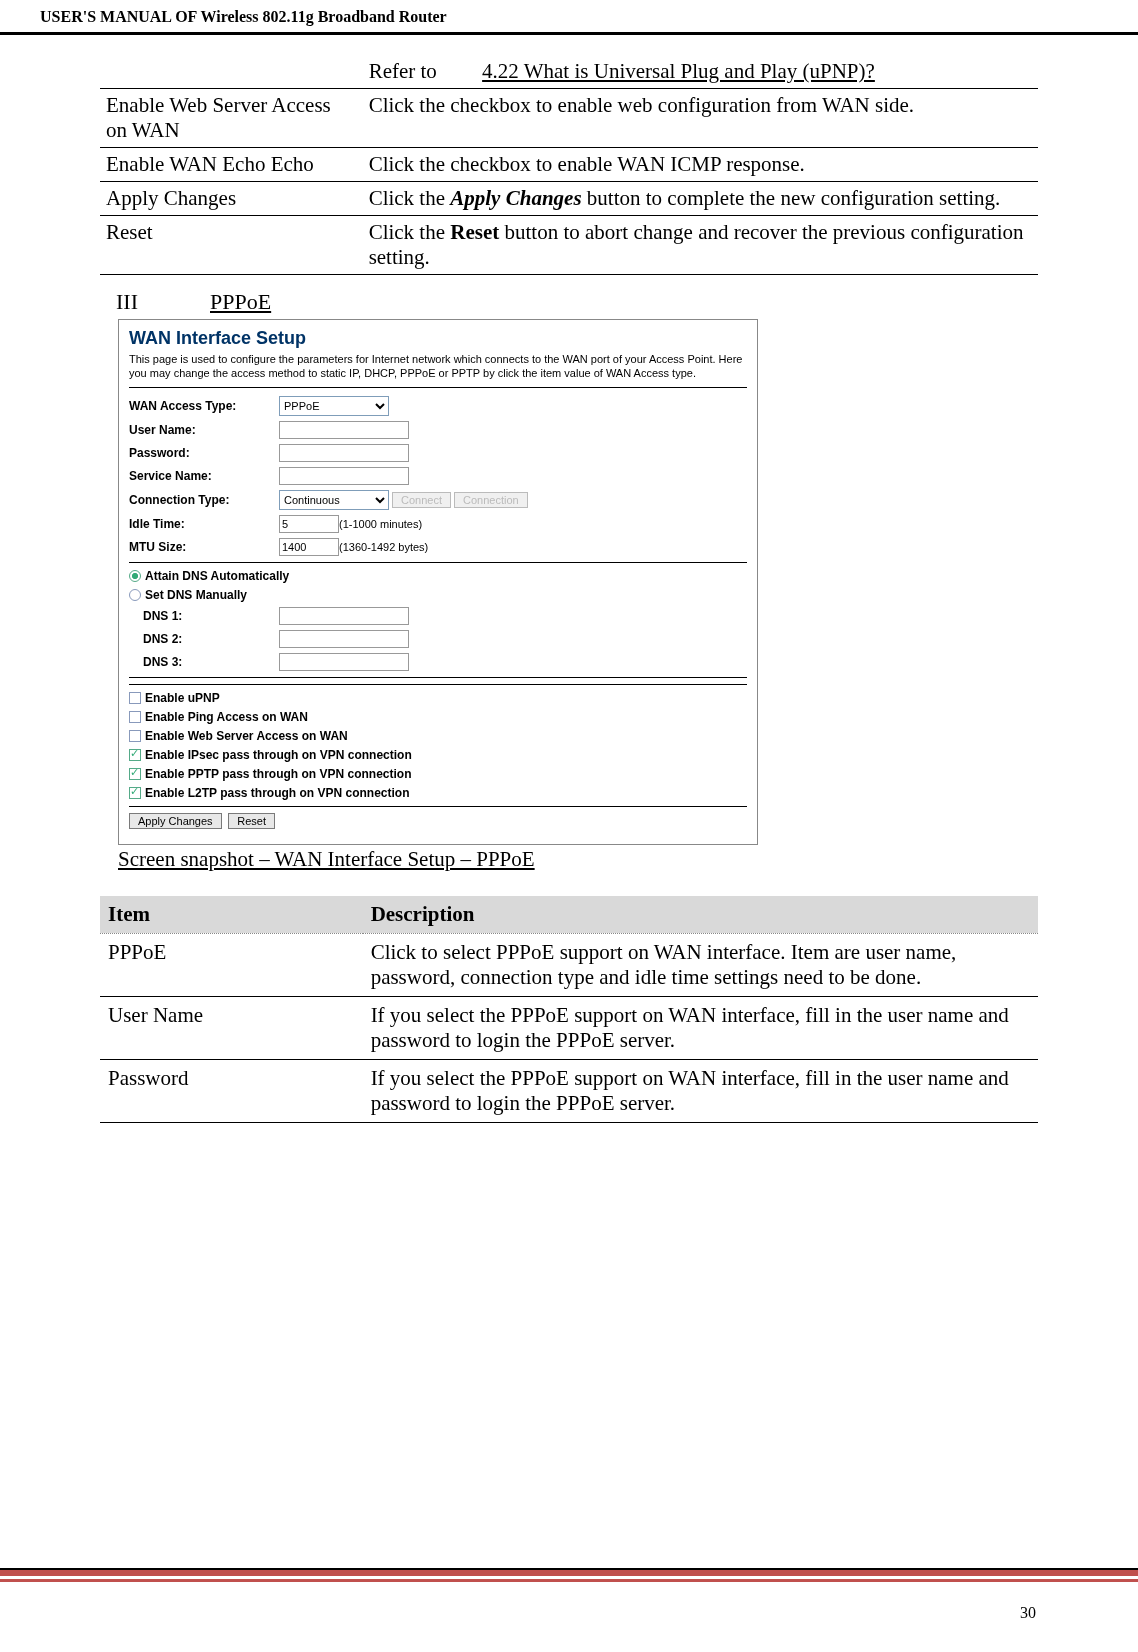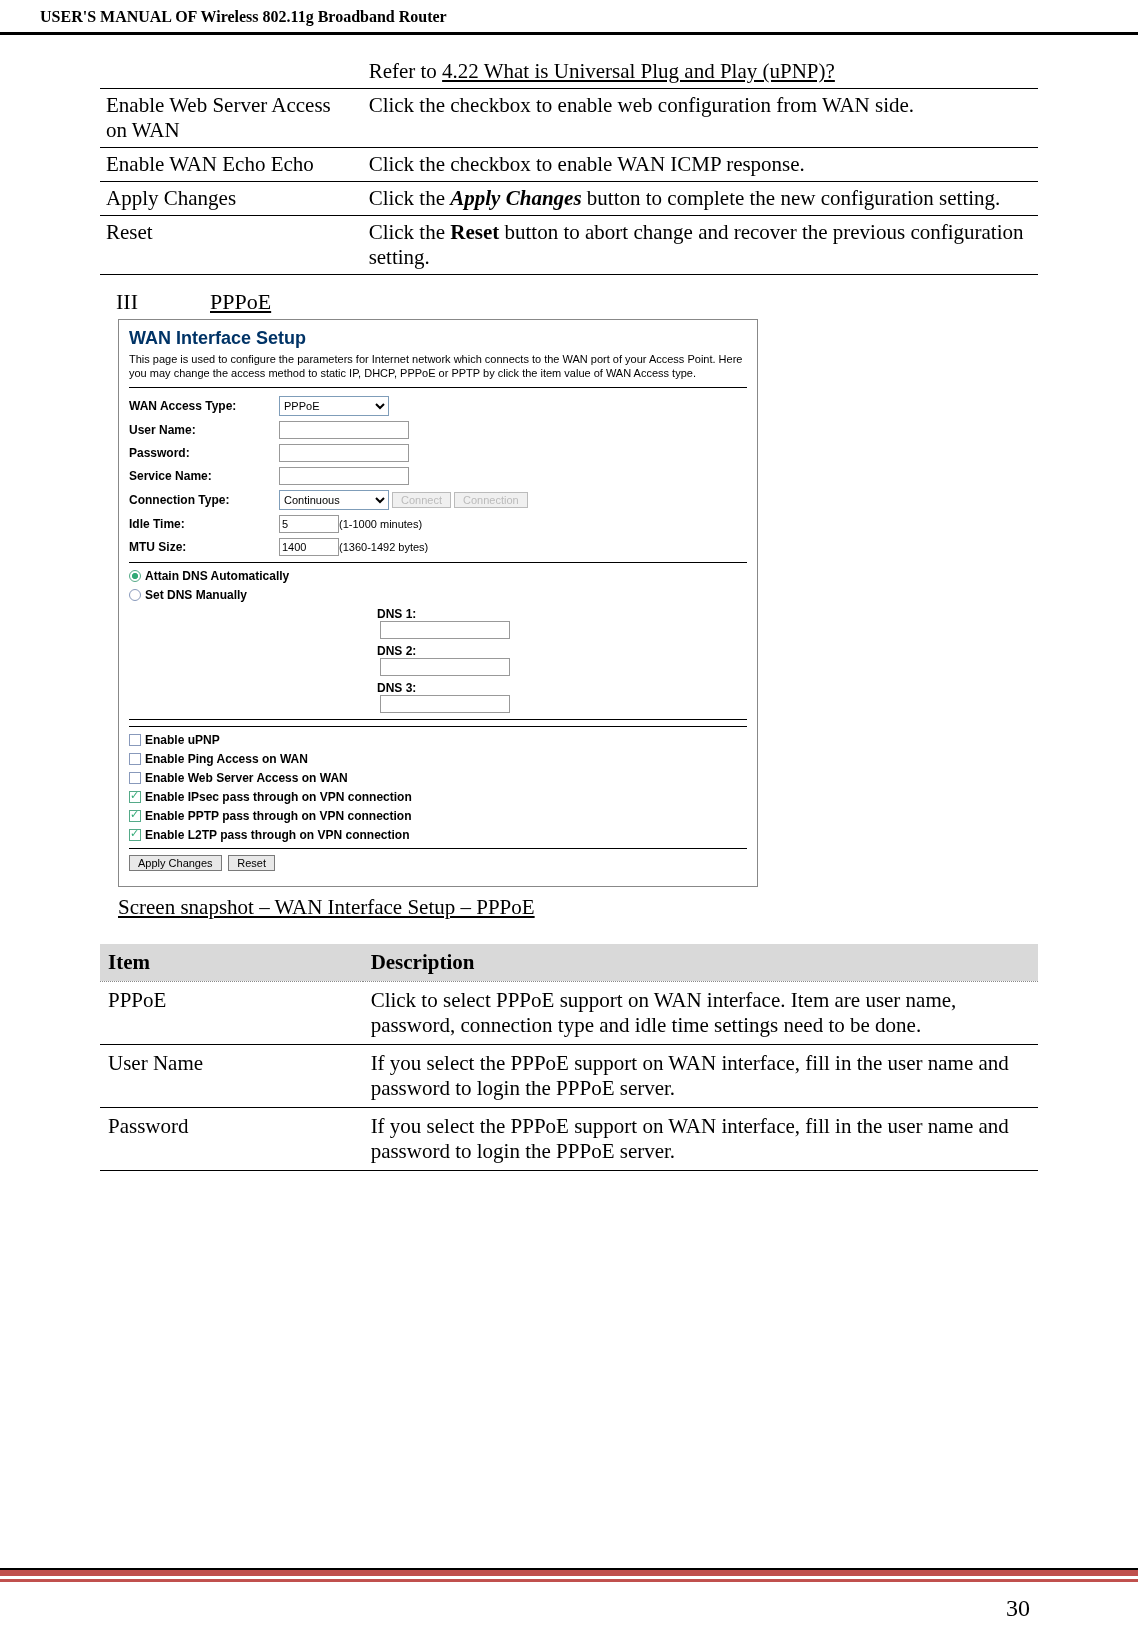--- a/index.html
+++ b/index.html
@@ -3,49 +3,49 @@
 <meta charset="utf-8">
 <style>
 * { box-sizing: border-box; margin: 0; padding: 0; }
 body { font-family: "Times New Roman", serif; width: 1138px; height: 1652px; background: #fff; position: relative; }
 .header-bar { font-size: 16px; font-weight: bold; padding: 8px 40px 6px; border-bottom: 3px solid #000; }
 .content { padding: 20px 100px 0 100px; }
 .main-table { width: 100%; border-collapse: collapse; font-size: 21px; }
 .main-table td { padding: 4px 6px; vertical-align: top; }
 .main-table .col1 { width: 28%; }
 .main-table .row-sep td { border-top: 1px solid #000; }
-.underline { text-decoration: underline; }
+.underline { text-decoration: underline; margin-left: 40px; }
 .italic-bold { font-style: italic; font-weight: bold; }
 .section-num { display: inline-block; width: 90px; font-size: 22px; }
 .section-title { font-size: 22px; text-decoration: underline; display: inline-block; }
 .section-wrap { margin: 14px 0 4px 16px; }
 .screenshot-box { border: 1px solid #888; width: 640px; margin-left: 18px; background: #fff; font-family: Arial, sans-serif; font-size: 12px; padding: 8px 10px 10px; }
 .ss-title { color: #003366; font-size: 18px; font-weight: bold; margin-bottom: 4px; }
 .ss-desc { font-size: 11px; color: #000; border-bottom: 1px solid #000; padding-bottom: 6px; margin-bottom: 8px; line-height: 1.25; }
 .ss-row { display: flex; align-items: center; margin: 5px 0; }
 .ss-label { width: 150px; font-weight: bold; font-size: 12px; }
 .ss-input { border: 1px solid #999; height: 18px; width: 130px; font-size: 11px; padding: 0 2px; background: #fff; }
 .ss-select { border: 1px solid #7f9db9; height: 20px; font-size: 11px; width: 110px; background: #fff; }
 .ss-btn-dis { border: 1px solid #bbb; background: #f0f0f0; color: #bbb; font-size: 11px; padding: 1px 8px; margin-left: 3px; }
 .ss-btn { border: 1px solid #7a7a7a; background: #e8e8e8; font-size: 11px; padding: 1px 8px; }
 .ss-meta { font-size: 11px; margin-left: 0; }
 .ss-radio, .ss-check { width: 12px; height: 12px; vertical-align: middle; margin-right: 4px; }
 .ss-radio-on { appearance: none; width: 12px; height: 12px; border: 1px solid #5a8; border-radius: 50%; background: radial-gradient(circle, #3a7 40%, #fff 45%); }
 .ss-check-on { appearance: none; width: 12px; height: 12px; border: 1px solid #5a8; background: #fff; position: relative; }
 .ss-check-on::after { content: "✓"; color: #3a7; font-size: 11px; position: absolute; top: -3px; left: 0; }
 .ss-check-off { appearance: none; width: 12px; height: 12px; border: 1px solid #89b; background: #fff; }
 .ss-sep { border-top: 1px solid #000; margin: 6px 0; }
-.ss-sub { margin-left: 14px; flex-direction: column; }
-.caption { text-decoration: underline; font-size: 21px; margin: 8px 0 24px 18px; }
+.ss-sub { margin-left: 14px; }
+.caption { text-decoration: underline; font-size: 21px; margin: 2px 0 24px 18px; }
 .desc-table { width: 100%; border-collapse: collapse; font-size: 21px; margin-top: 4px; }
 .desc-table th { background: #d9d9d9; text-align: left; font-weight: bold; padding: 6px 8px; border-bottom: 1px dotted #888; }
 .desc-table td { padding: 6px 8px; vertical-align: top; }
 .desc-table .c1 { width: 28%; }
 .desc-table tr.bline td { border-bottom: 1px solid #000; }
-.footer { position: absolute; bottom: 30px; right: 108px; font-size: 24px; }
+.footer { position: absolute; bottom: 30px; right: 102px; font-size: 16px; }
 .footer-bar { position: absolute; bottom: 76px; left: 0; right: 0; height: 8px; background: #c0504d; border-top: 2px solid #000; }
 .footer-bar::after { content: ""; position: absolute; bottom: -6px; left: 0; right: 0; height: 3px; background: #c0504d; }
 </style>
 </head>
 <body>
 
 <div class="header-bar">USER'S MANUAL OF Wireless 802.11g Broadband Router</div>
 
 <div class="content">
 

